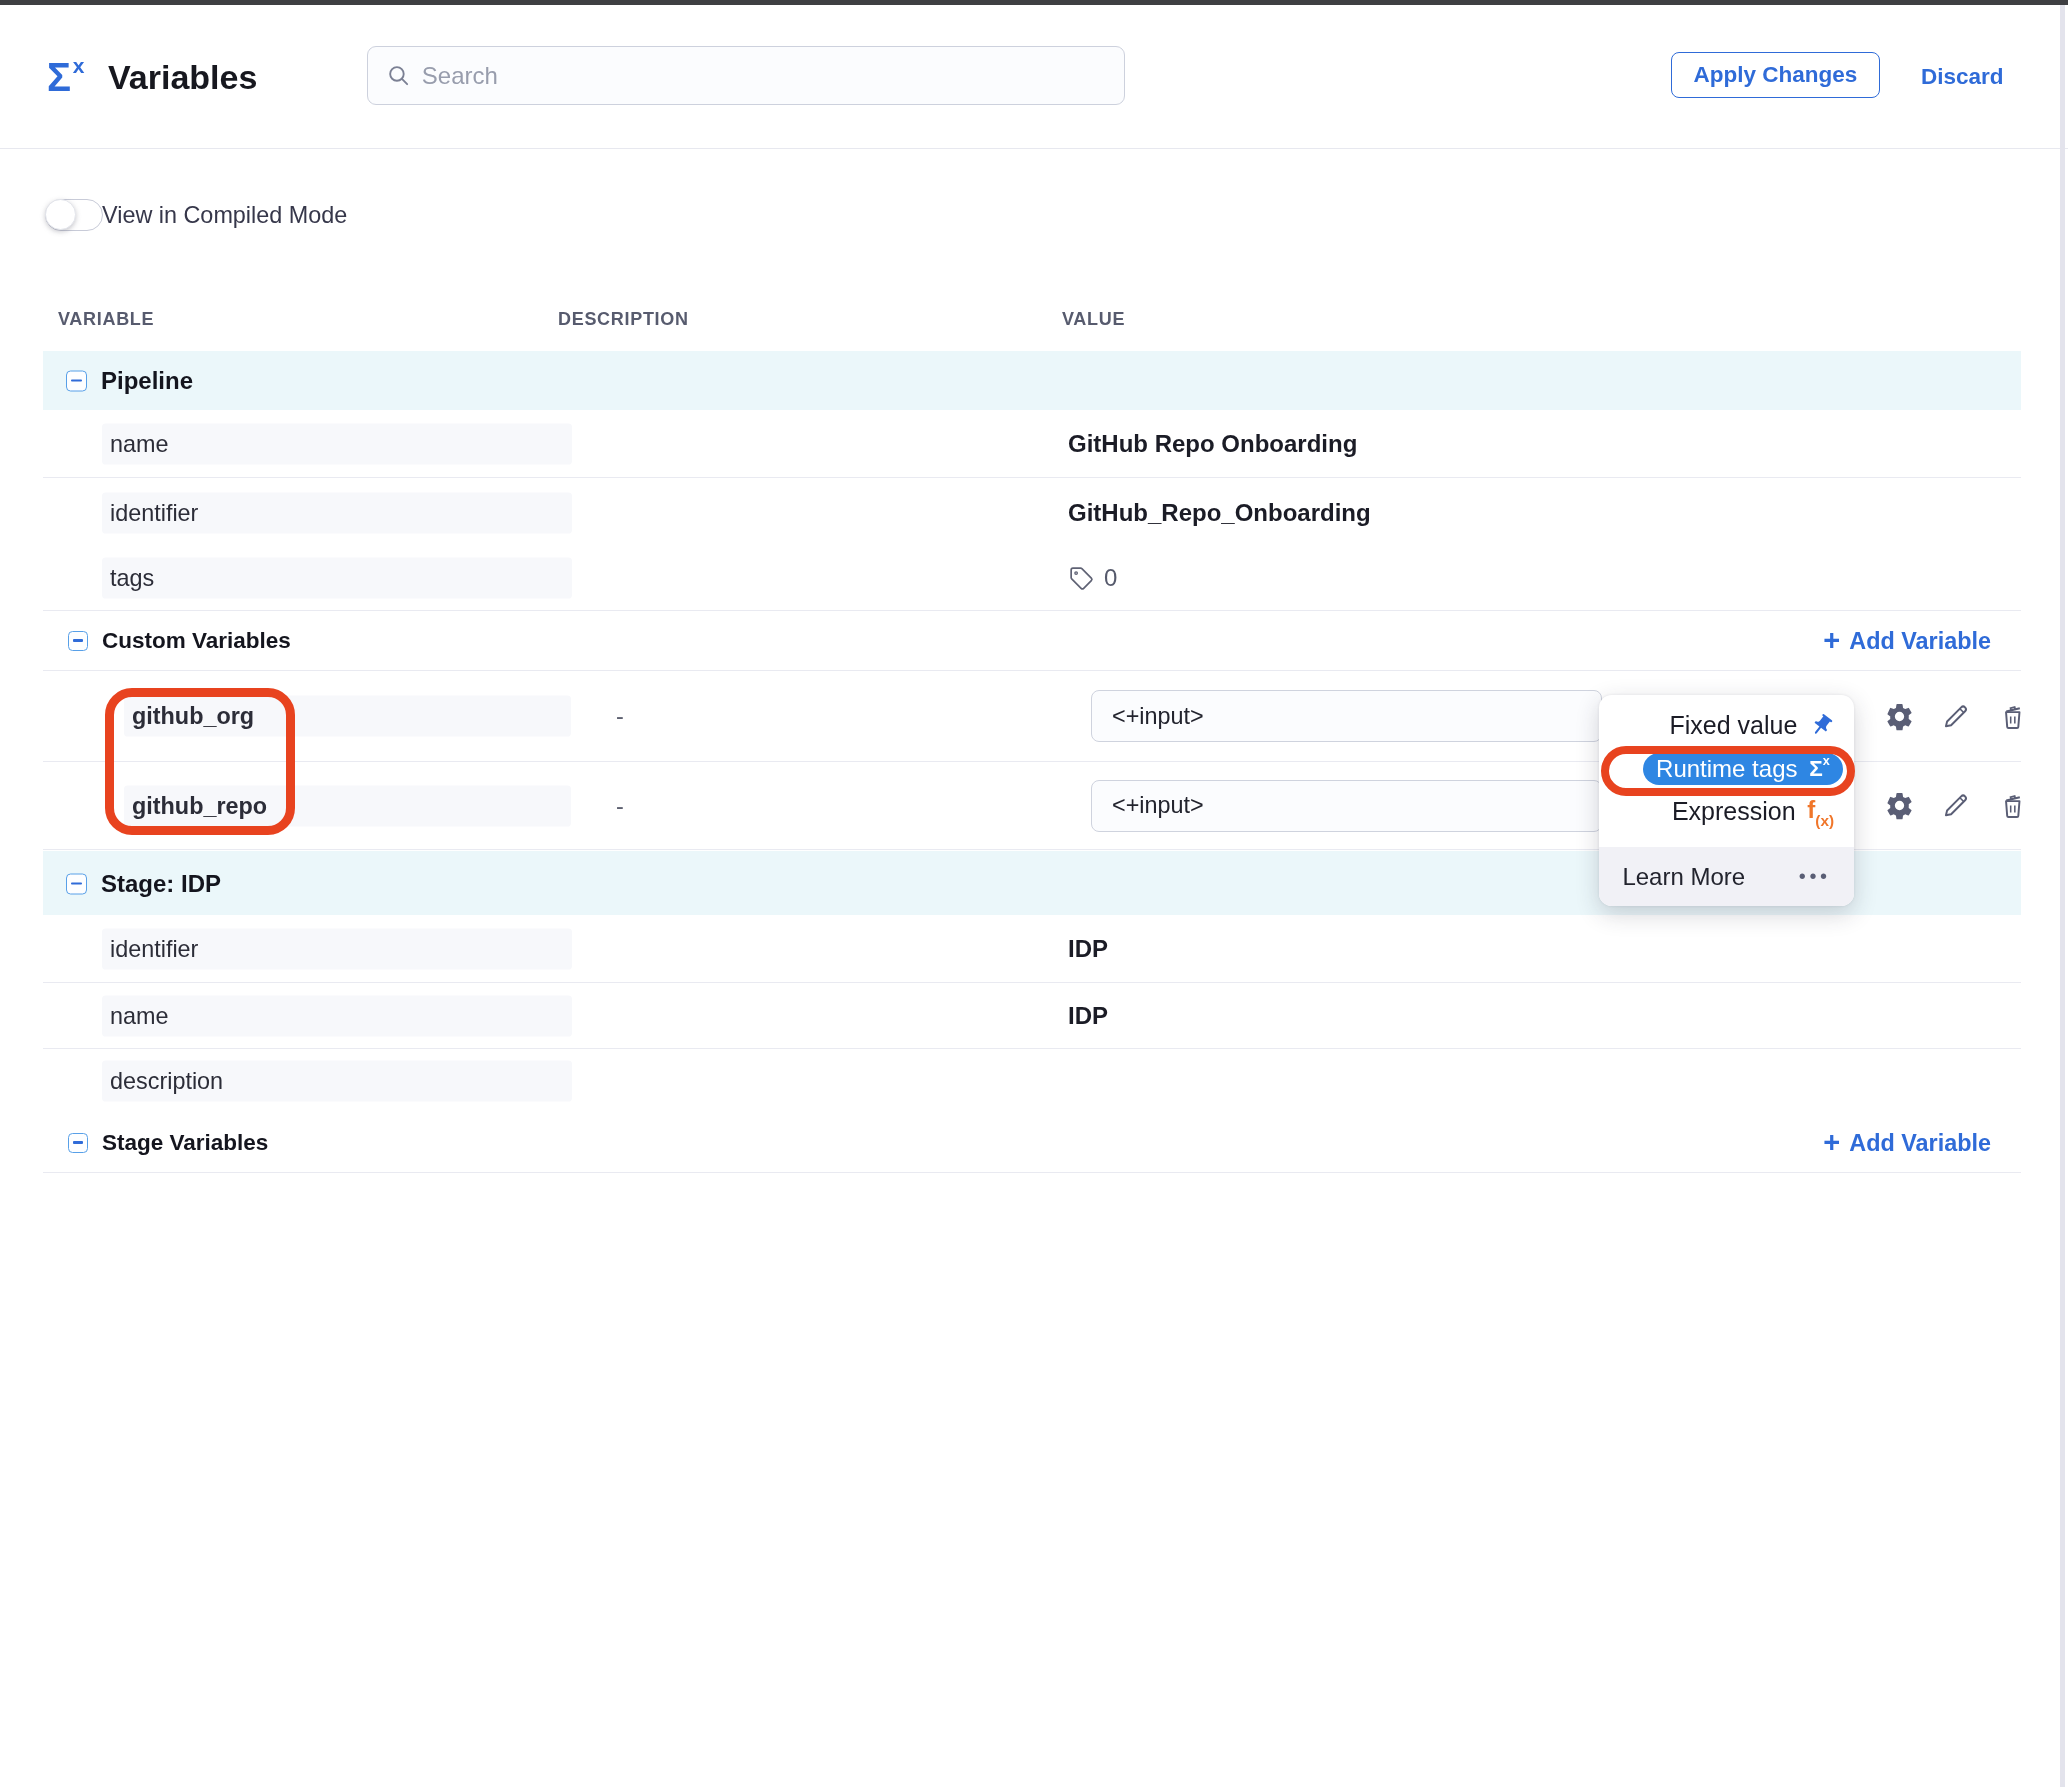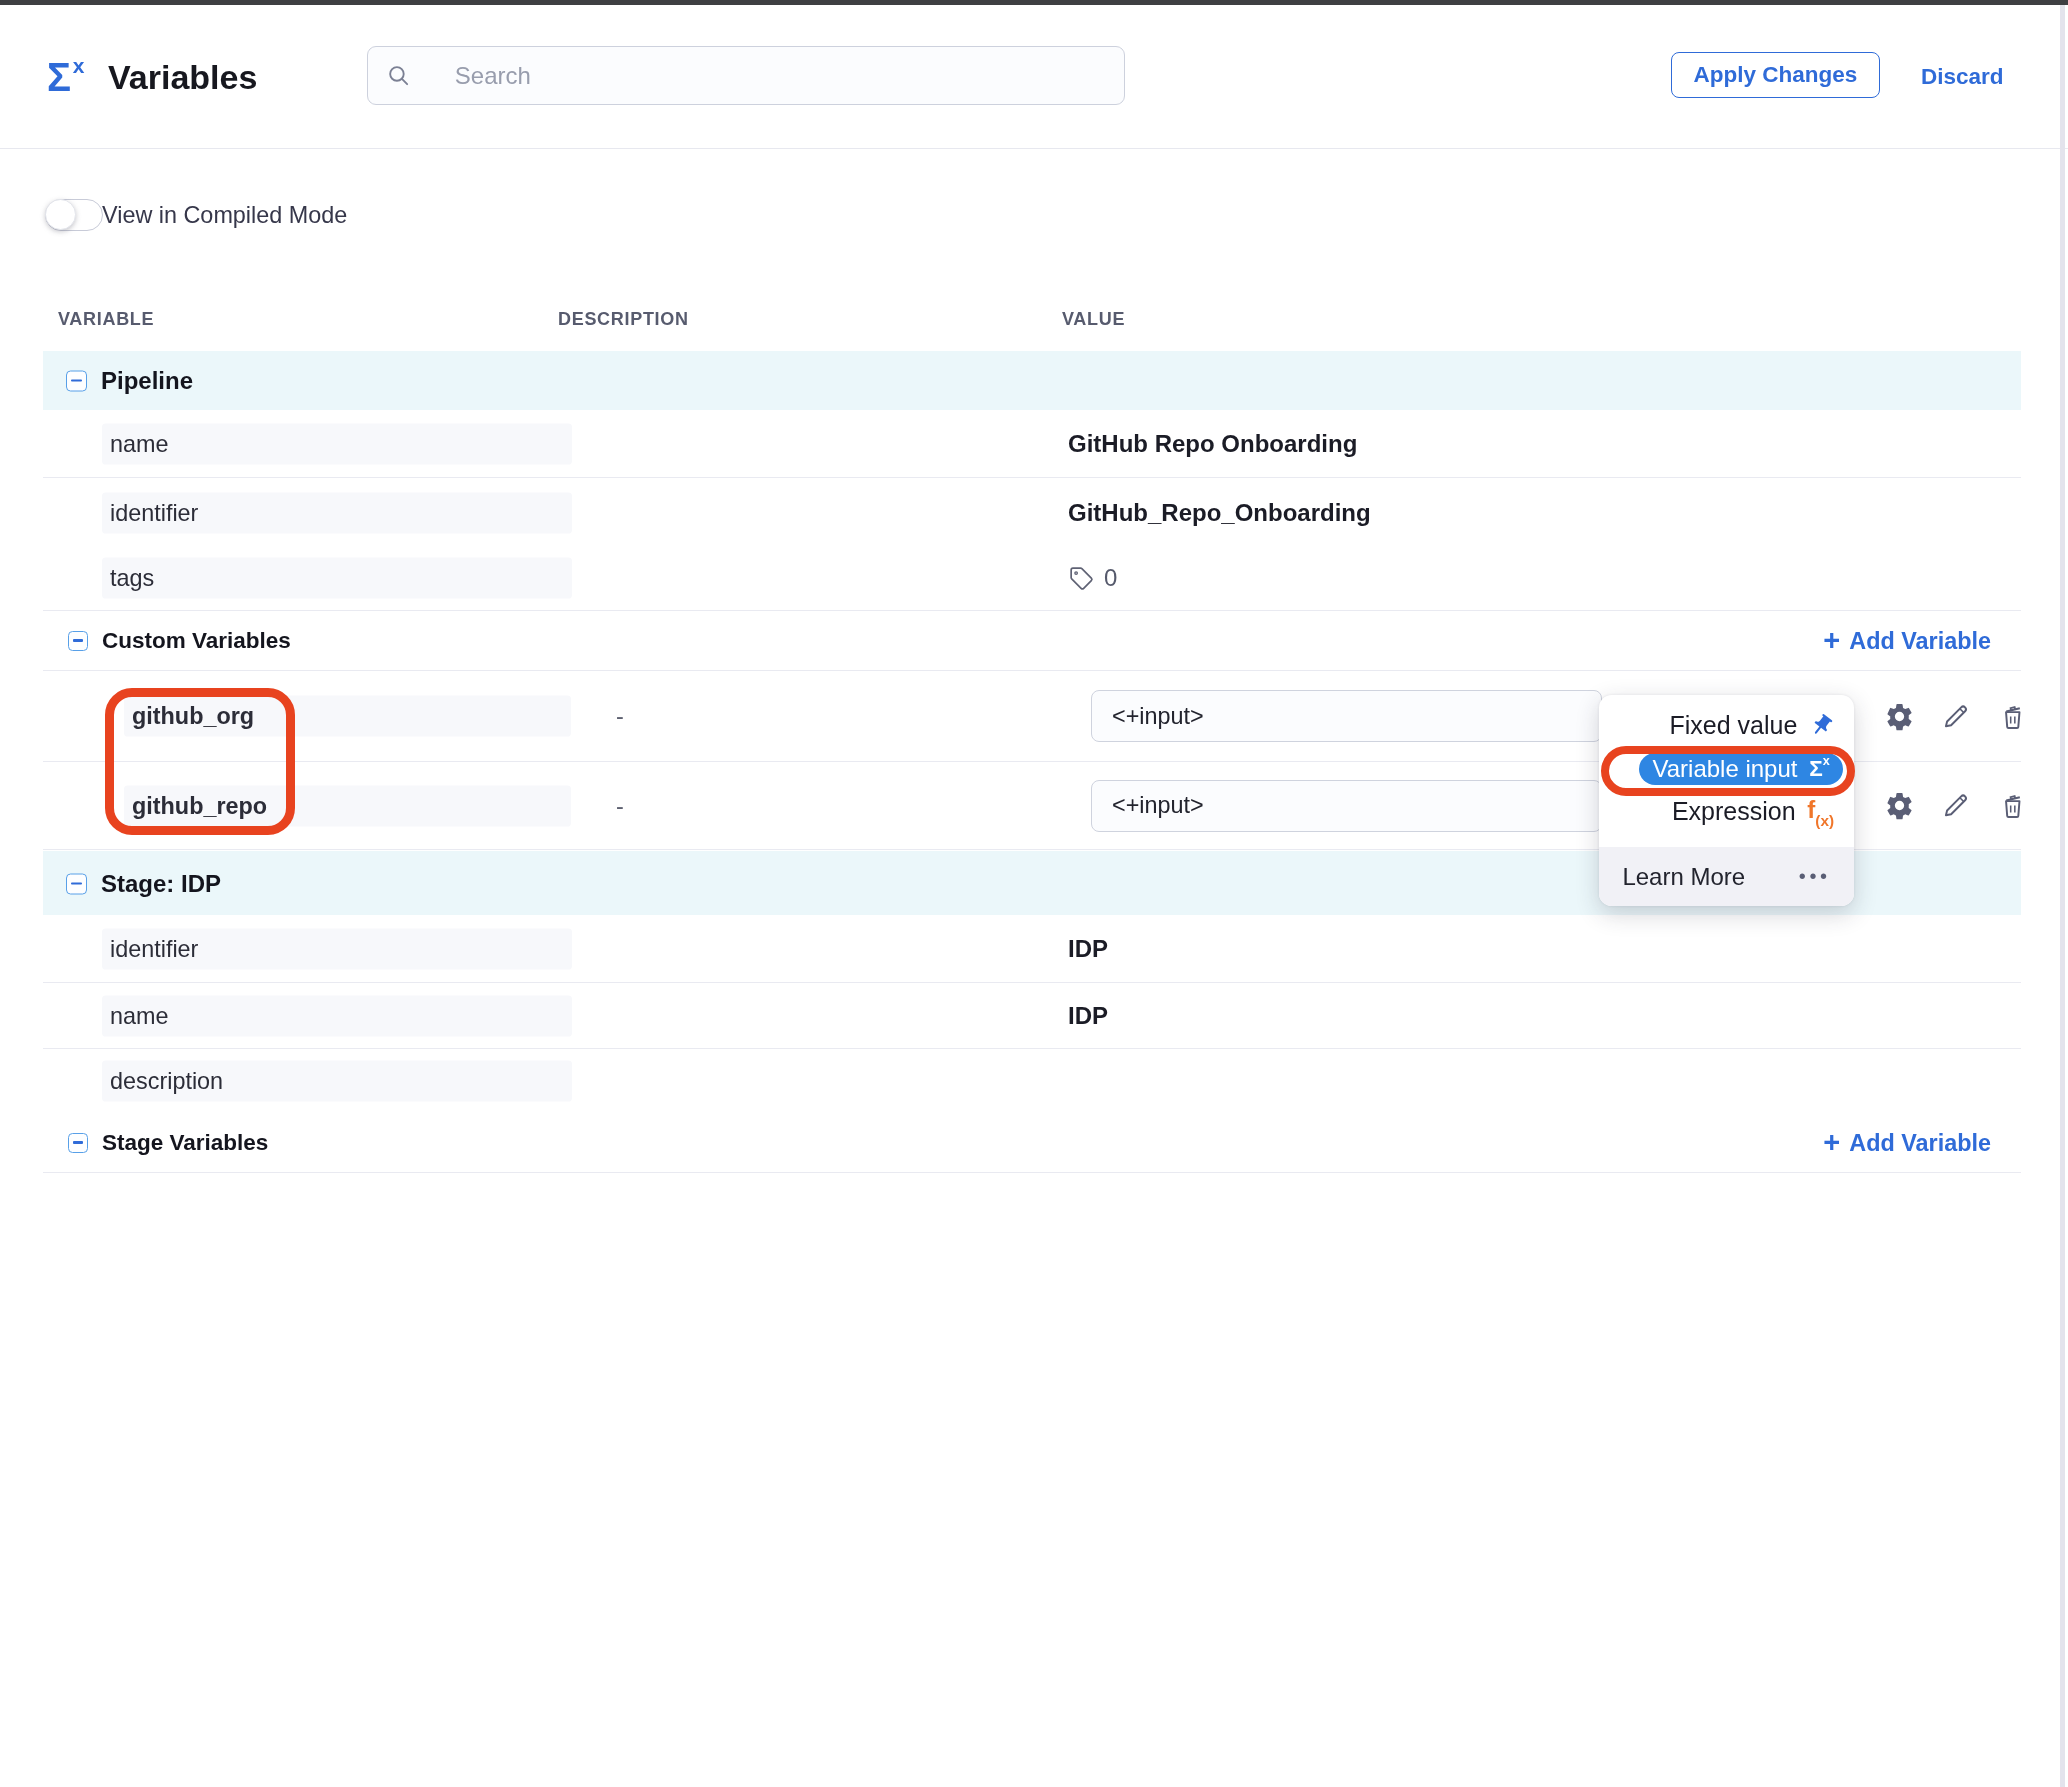--- a/index.html
+++ b/index.html
@@ -9,21 +9,21 @@
 
   
   .topbar { position:absolute; left:0; top:0; width:100%; height:5.4px; background:#3e3f42; z-index:3; }
 
   
   .header { position:absolute; left:0; top:5.4px; width:100%; height:144px; background:#fff; border-bottom:1.8px solid #e7e8ef; }
   .sigma-badge { position:absolute; left:47px; top:72px; transform:translateY(-50%); color:#2f6bd8; font-weight:700; font-size:40px; line-height:1; }
   .sigma-badge sup { font-size:21px; font-weight:700; position:relative; top:-3.6px; left:1.8px; }
   .page-title { position:absolute; left:108px; top:72px; transform:translateY(-50%); font-size:34px; font-weight:700; color:#17181f; }
   .search-box { position:absolute; left:367px; top:41px; width:758px; height:59px; border:1.8px solid #cdd1dd; border-radius:9px; background:#fbfcfe; display:flex; align-items:center; padding-left:18px; gap:10.8px; }
-  .search-box input { border:none; outline:none; background:transparent; font-family:inherit; font-size:24px; color:#23242e; width:648px;margin-left:33px; }
+  .search-box input { border:none; outline:none; background:transparent; font-family:inherit; font-size:24px; color:#23242e; width:648px; }
   .search-box input::placeholder { color:#989dad; }
   .apply-btn { position:absolute; left:1671px; top:47px; width:209px; height:46px; background:#fff; border:1.8px solid #2f6bd8; border-radius:8px; color:#2f6bd8; font-size:22.5px; font-weight:700; display:flex; align-items:center; justify-content:center; cursor:pointer; }
   .discard-btn { position:absolute; left:1921px; top:47px; height:50px; display:flex; align-items:center; color:#2f6bd8; font-size:22.5px; font-weight:600; cursor:pointer; }
 
   
   .toggle { position:absolute; left:45px; top:199px; width:58px; height:32px; border:1.8px solid #c8cbd8; border-radius:16px; background:#fff; cursor:pointer; }
   .toggle .knob { position:absolute; left:-0.9px; top:-0.9px; width:31px; height:31px; border-radius:50%; background:#fff; border:0.9px solid #e4e6ec; box-shadow:0 1.8px 5.4px rgba(96,97,112,0.35); }
   .toggle-label { position:absolute; left:102px; top:215px; transform:translateY(-50%); font-size:23.4px; color:#36374a; }
 
   
@@ -255,21 +255,21 @@
         <span>
           <svg width="25" height="25" viewBox="0 0 24 24">
               <g transform="rotate(38 12 12)">
                 <path fill="#2f6bd8" d="M16 9V4h.8a1 1 0 0 0 0-2H7.2a1 1 0 0 0 0 2H8v5c0 1.66-1.24 3-2.9 3v2h5.9v7l1 1 1-1v-7h5.9v-2c-1.66 0-2.9-1.34-2.9-3z"></path>
               </g>
             </svg>
         </span>
       </div>
       <div class="menu-item runtime">
         <span class="runtime-pill">
-          <span>Variable input</span>
+          <span>Runtime tags</span>
           <span class="sig"><span>Σ</span><sup>x</sup></span>
         </span>
       </div>
       <div class="menu-item">
         <span>Expression</span>
         <span class="fx"><span>f</span><sub>(x)</sub></span>
       </div>
     </div>
     <div class="menu-footer">
       <span class="learn-more">Learn More</span>

